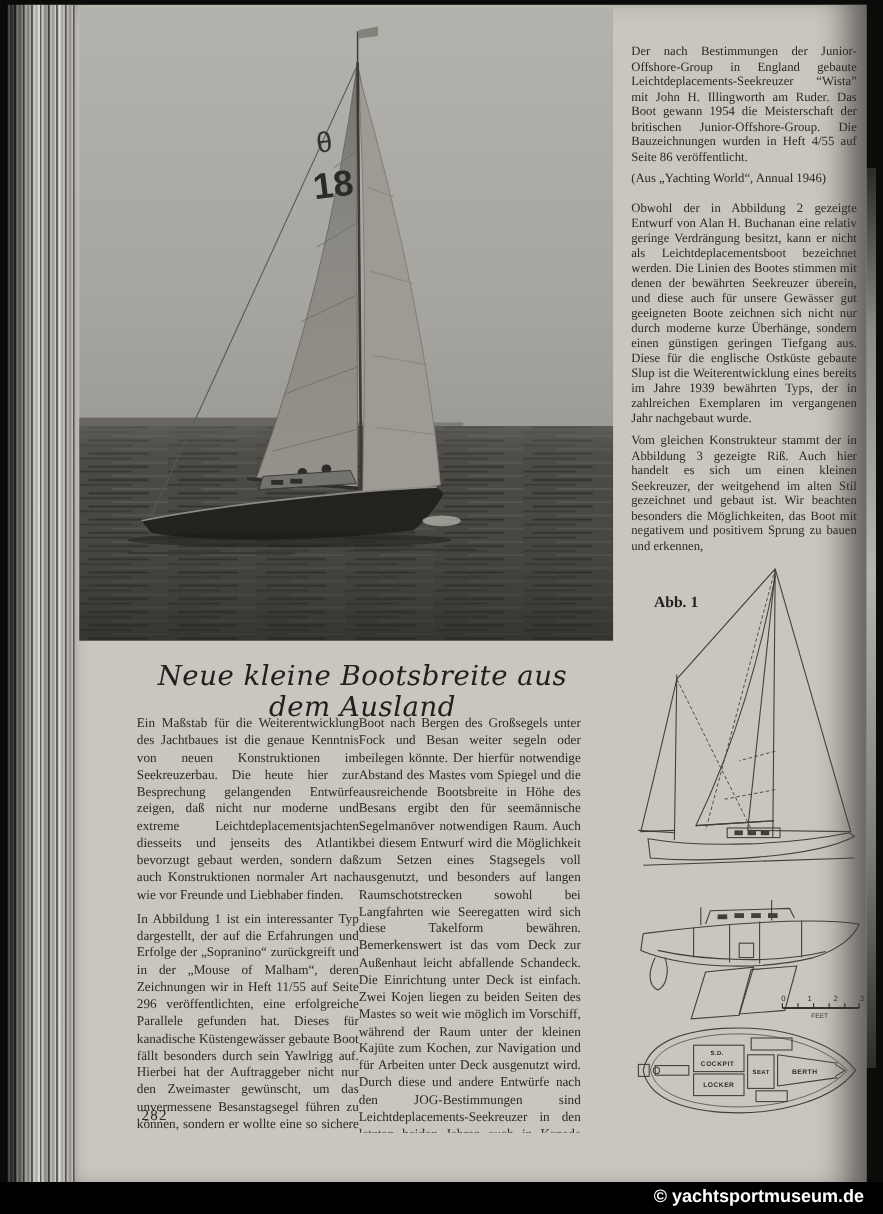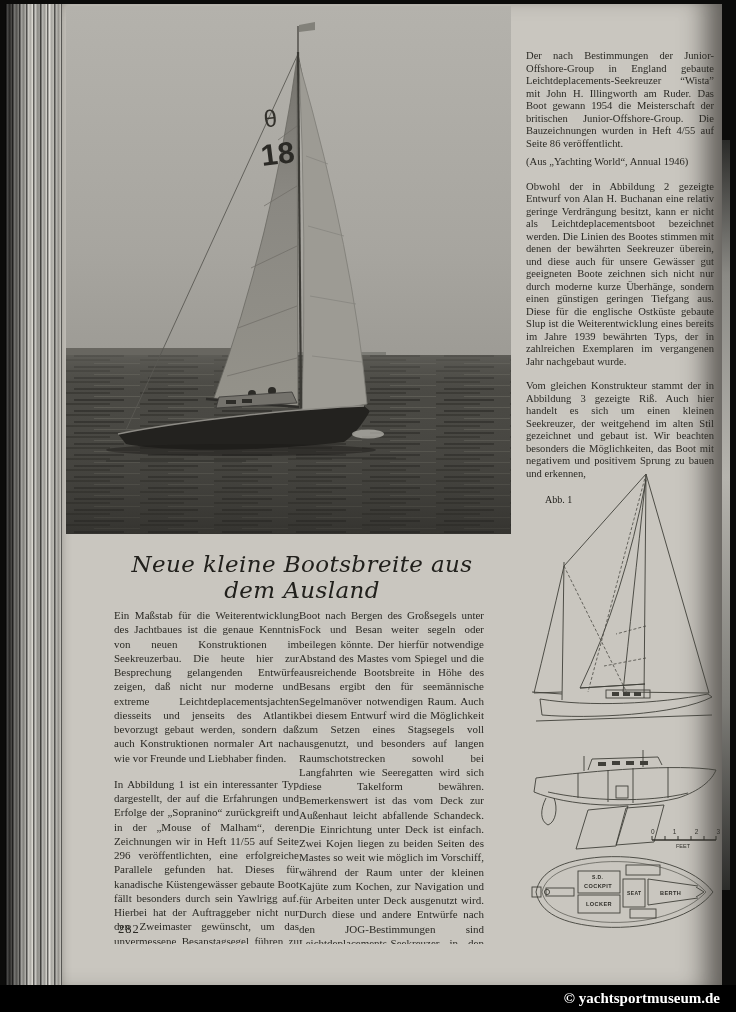--- a/index.html
+++ b/index.html
@@ -15,31 +15,31 @@
     background:linear-gradient(180deg,#2a2a28,#8a8984 18%,#b5b3ad 45%,#7e7d78 75%,#2c2c2a);}
   
   .page{position:absolute;left:62px;top:4px;width:660px;height:981px;background:#c9c6bf;
     box-shadow:inset -30px 0 26px -14px rgba(35,33,29,.62), inset 6px 0 10px -6px rgba(60,58,52,.35);
     color:#262520;}
   .photo{position:absolute;left:4px;top:2px;width:445px;height:528px;}
   .title{position:absolute;left:40px;top:547px;width:400px;text-align:center;
     font-family:"DejaVu Serif",serif;font-style:italic;font-size:23px;letter-spacing:.4px;color:#21201c;}
   .cols{position:absolute;left:52px;top:592px;width:384px;display:flex;}
   .col{width:185px;height:348px;overflow:hidden;}
-  .col p, .sidebar p{margin:12px 0 6px;font-size:11px;line-height:14.25px;text-align:justify;color:#2a2924;}
+  .col p, .sidebar p{margin:0 0 6px;font-size:11px;line-height:14.25px;text-align:justify;color:#2a2924;}
   .sidebar{position:absolute;left:464px;top:34px;width:188px;}
   .sidebar p{font-size:10.6px;line-height:12.5px;}
   .cap-src{margin-top:2px;font-size:10.6px;line-height:12.5px;color:#2a2924;}
-  .fig-label{position:absolute;left:483px;top:490px;font-size:10px;font-weight:normal;color:#23221e;}
+  .fig-label{position:absolute;left:483px;top:490px;font-size:13px;font-weight:bold;color:#23221e;}
   .sailplan{position:absolute;left:466px;top:462px;}
   .profile{position:absolute;left:466px;top:744px;}
   .deckplan{position:absolute;left:468px;top:847px;}
   .page-number{position:absolute;left:56px;top:918px;font-size:12.5px;letter-spacing:1px;color:#2a2924;}
   .footer{position:absolute;left:0;right:0;bottom:0;height:27px;background:#000;
-    color:#fff;text-align:right;font-family:Liberation Serif, serif;font-weight:bold;
+    color:#fff;text-align:right;font-family:Liberation Sans, sans-serif;font-weight:bold;
     font-size:15px;line-height:26px;padding-right:16px;box-sizing:border-box;}
   svg text{font-family:"Liberation Sans",sans-serif;}
 </style>
 </head>
 <body>
 
 <div class="stage">
   <div class="spine"></div>
   <div class="fore-edge"></div>
 

